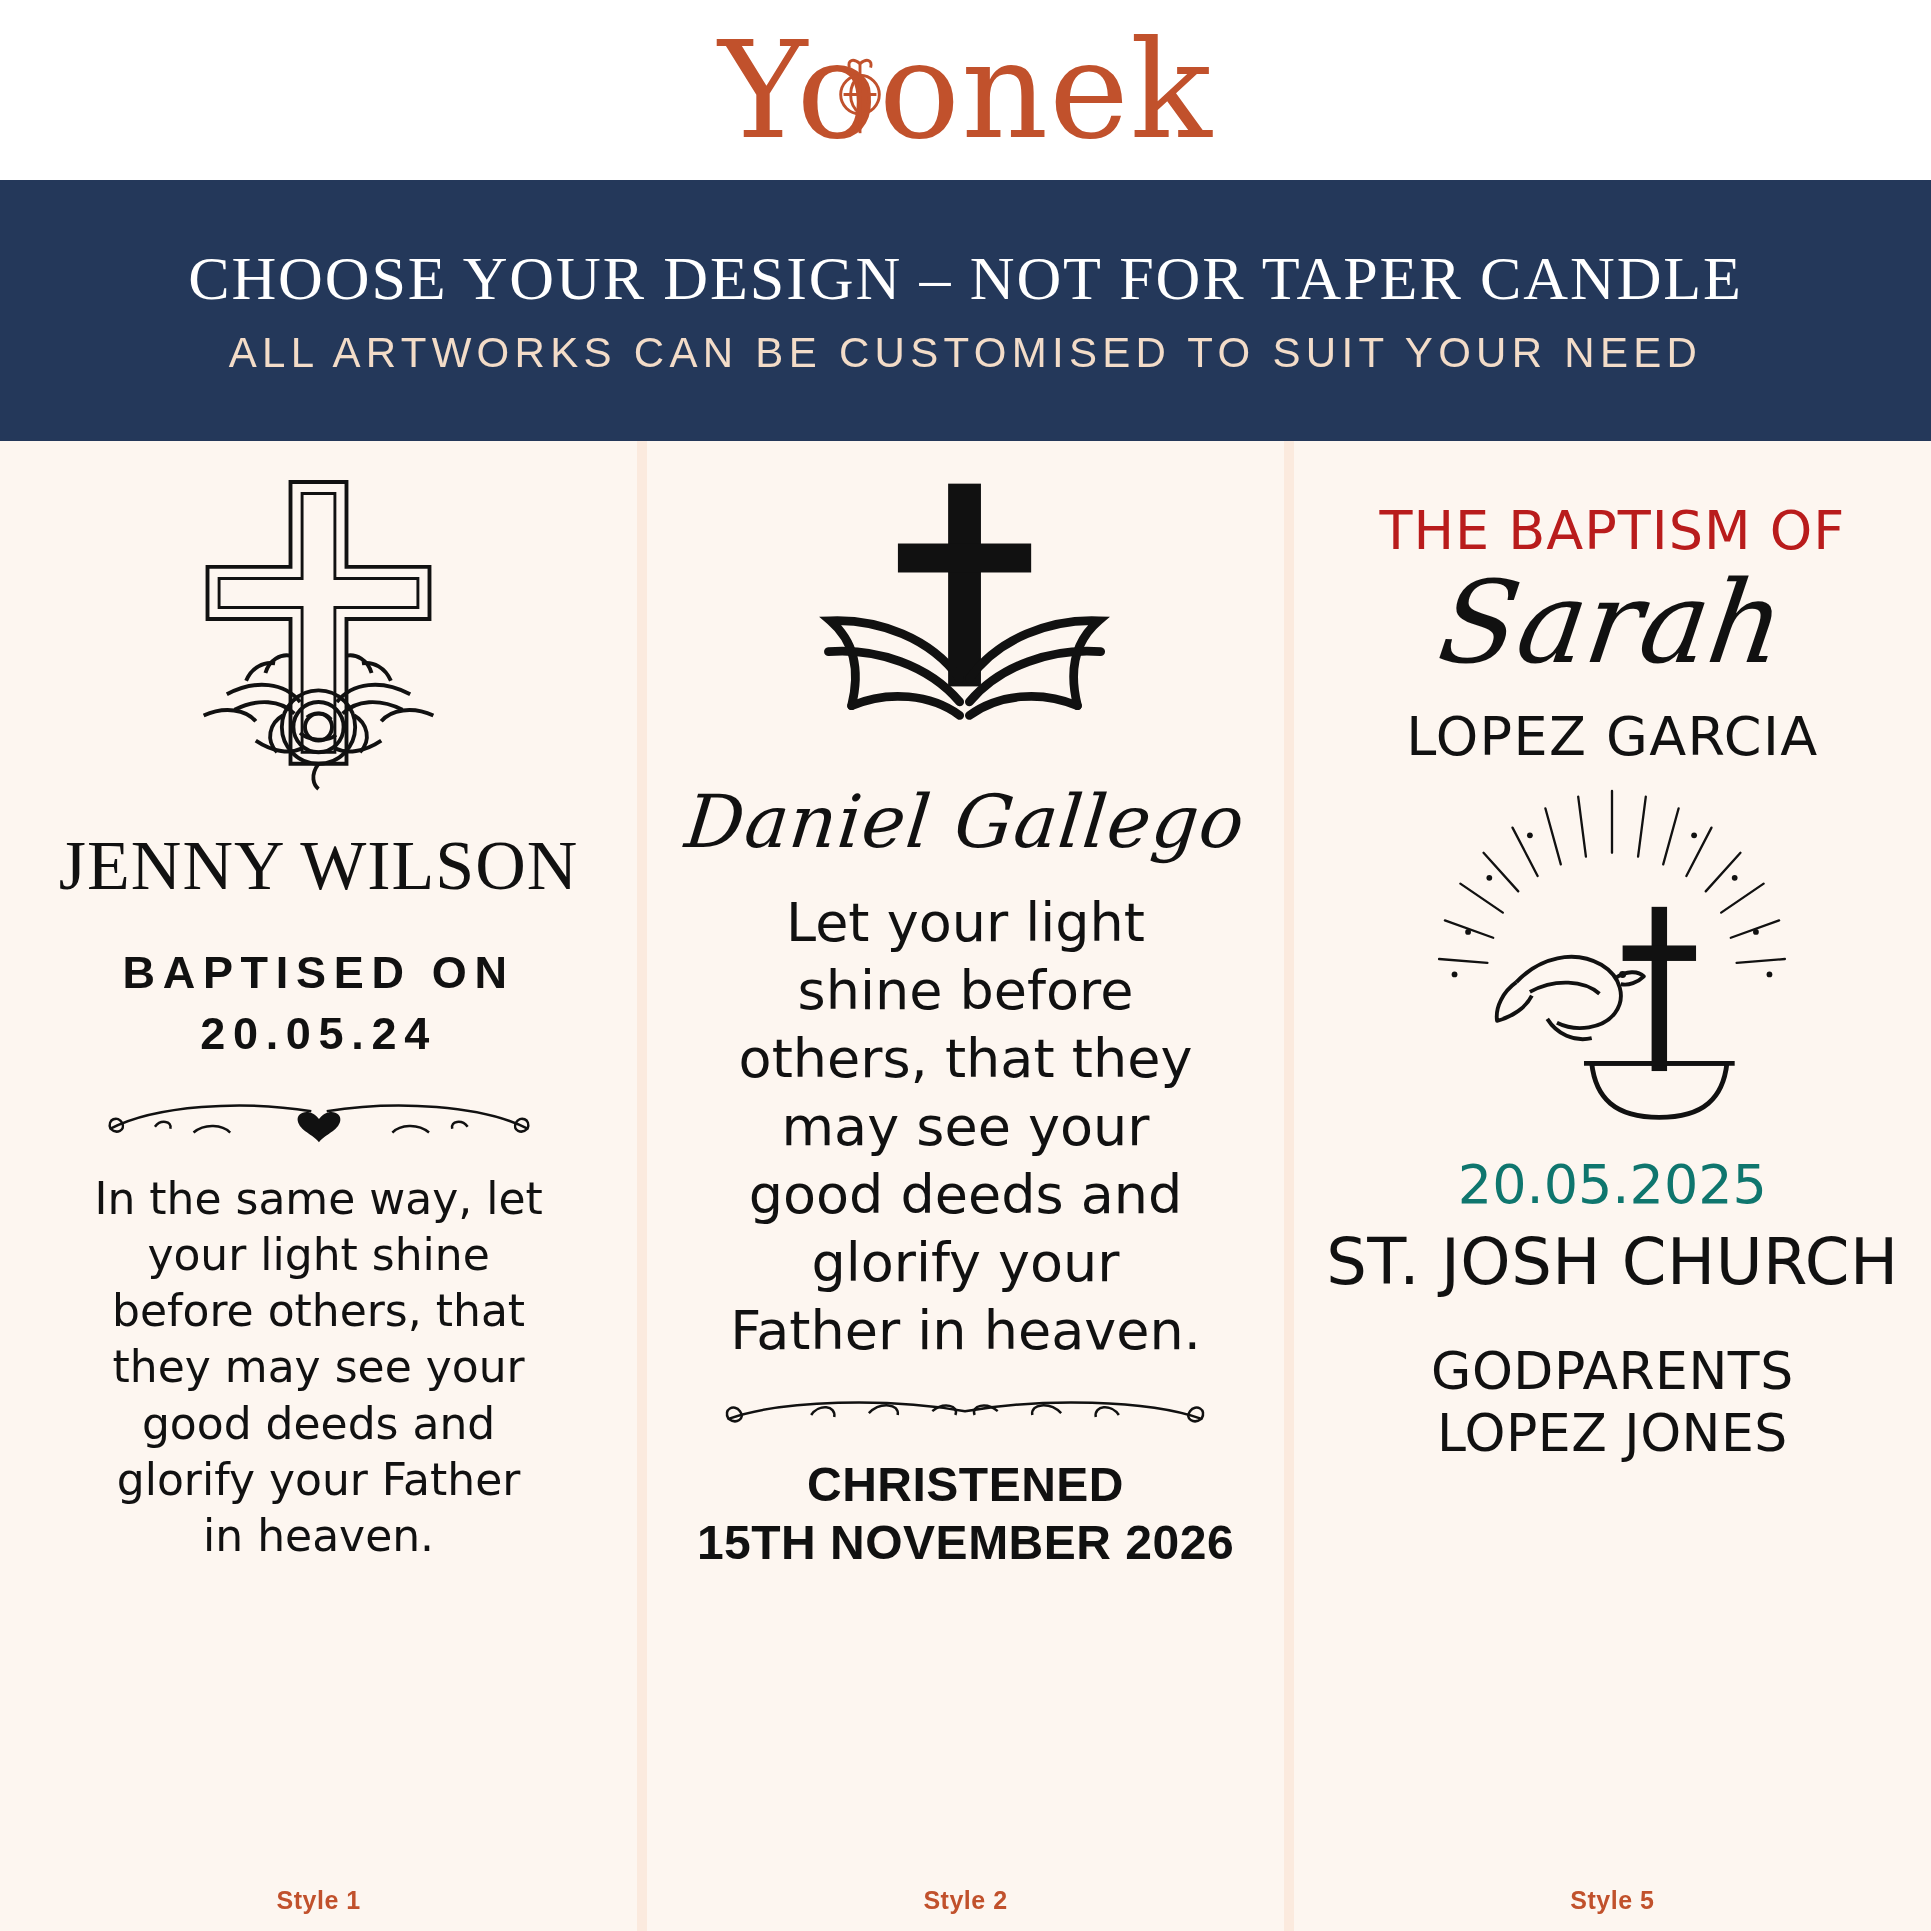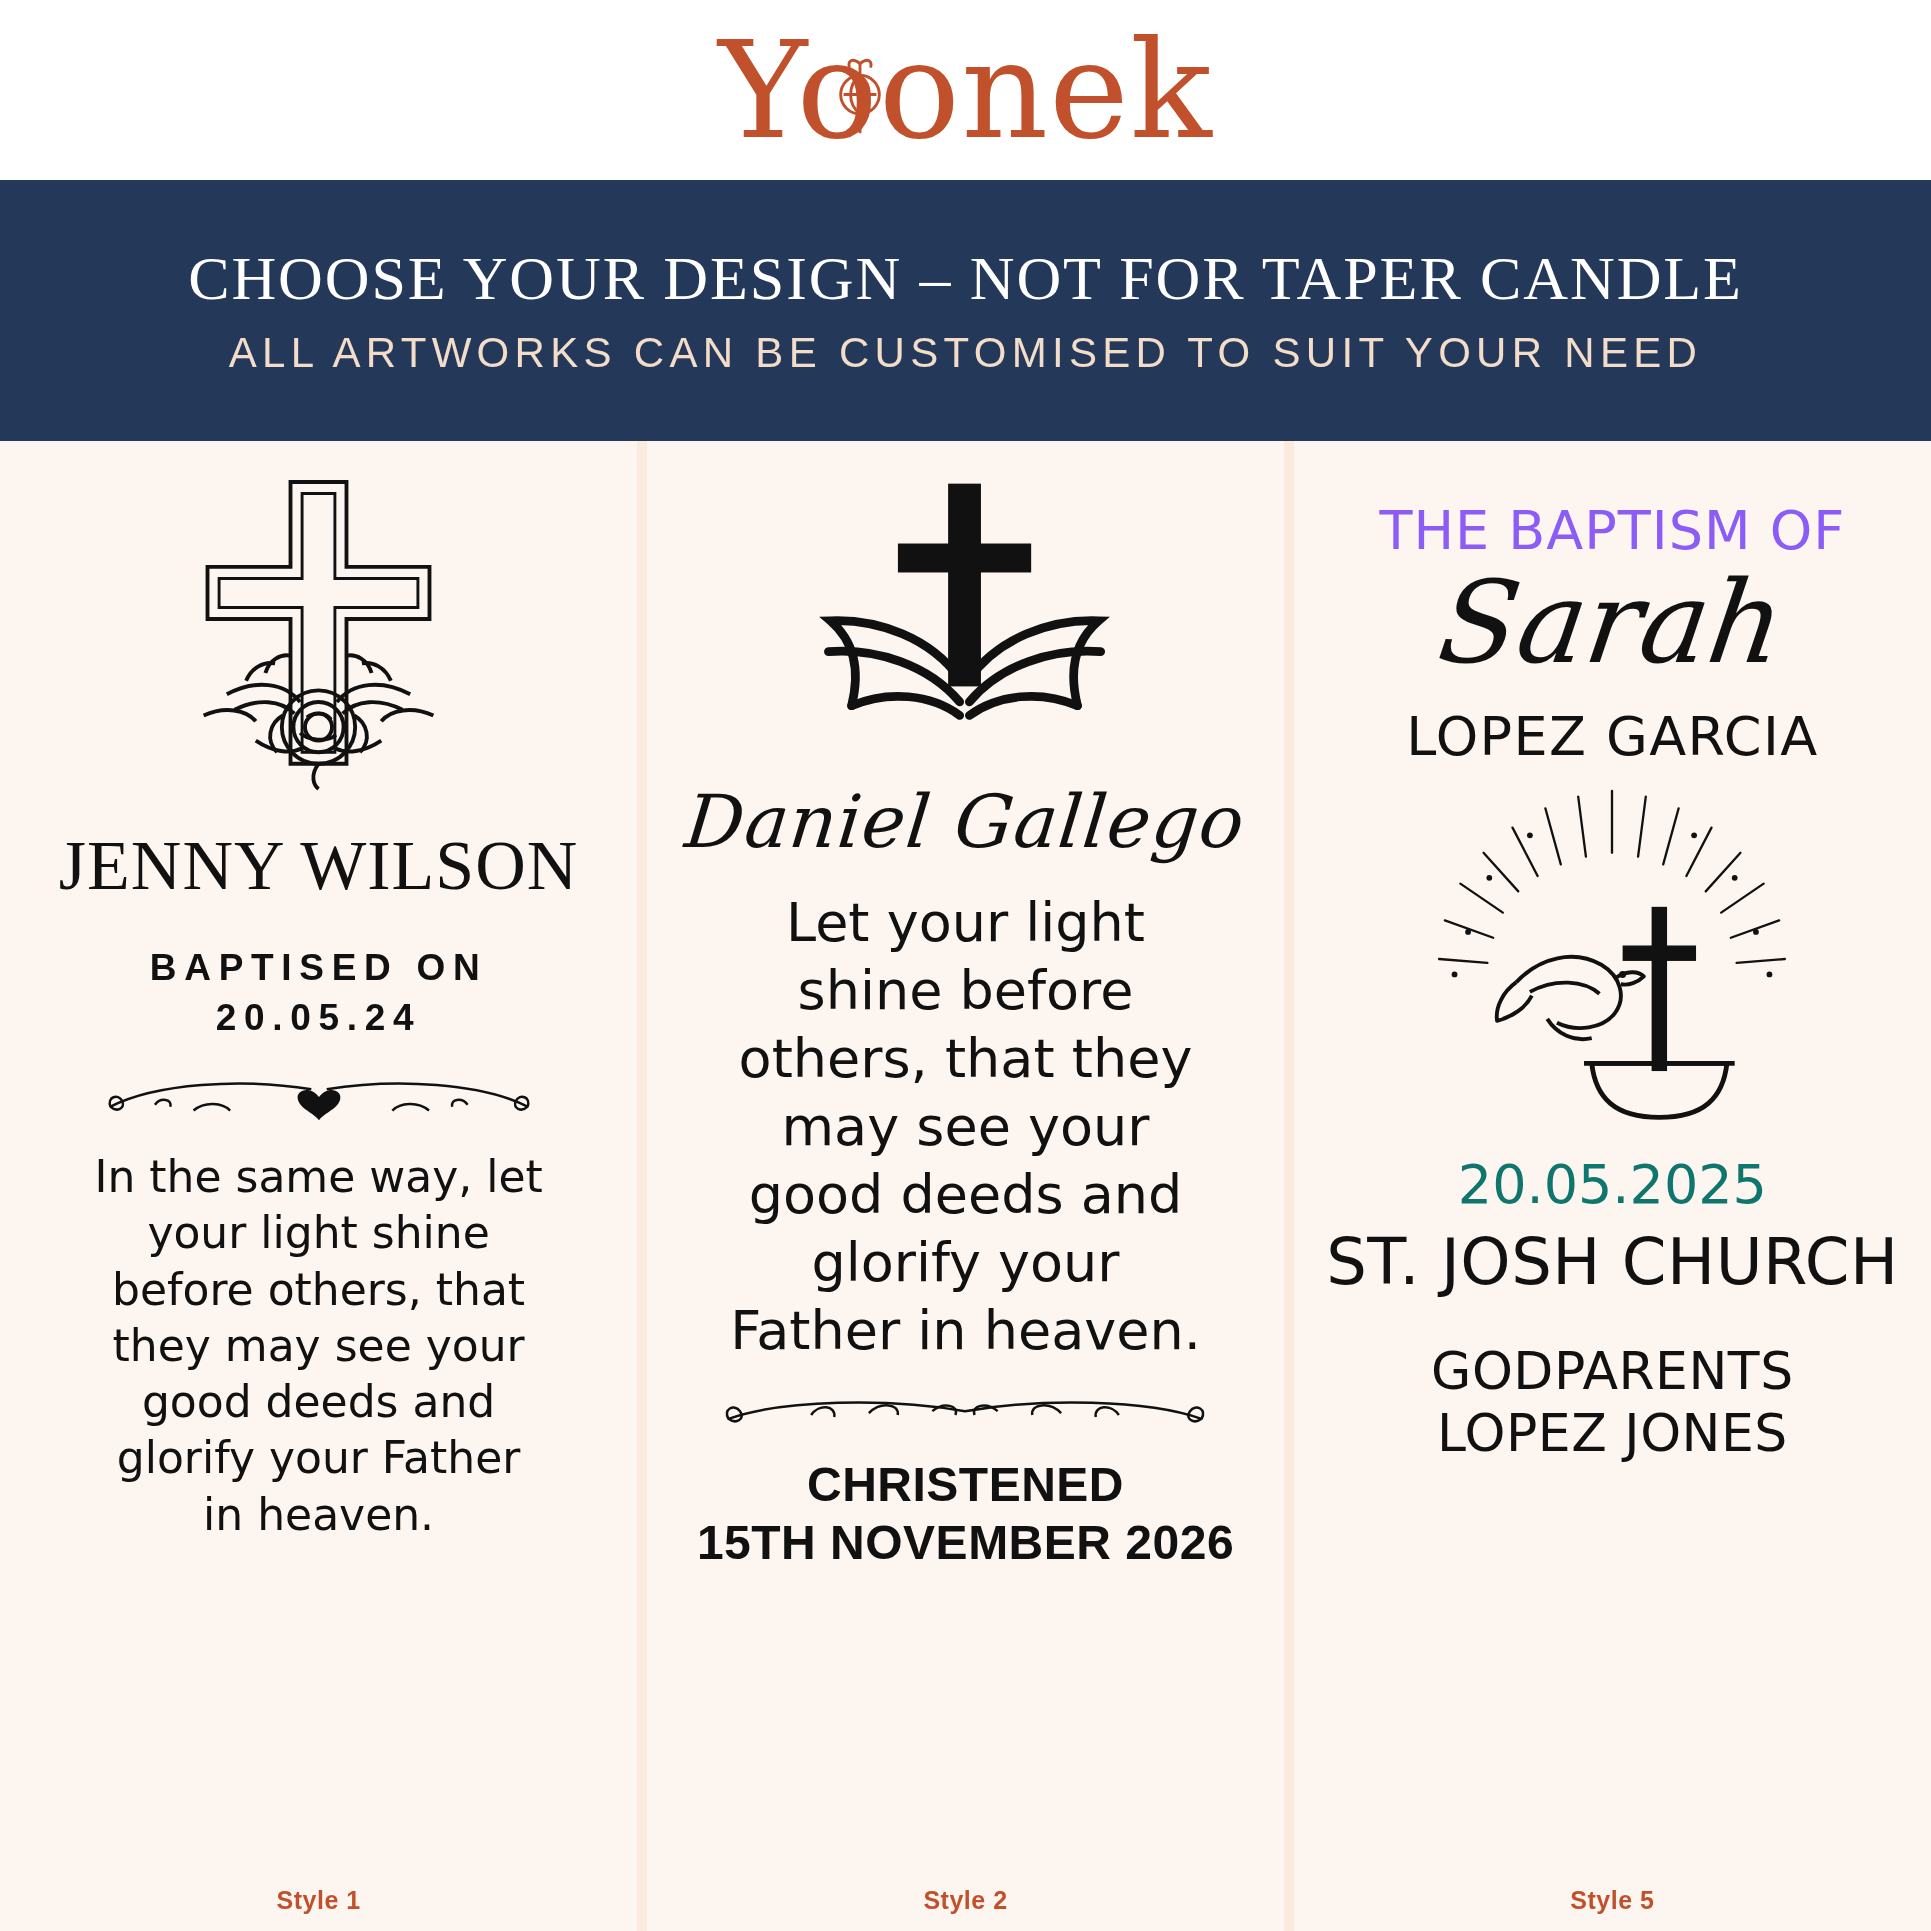--- a/index.html
+++ b/index.html
@@ -130,21 +130,21 @@
     font-size: 70px;
     letter-spacing: 1px;
     color: #111;
     margin-top: 33px;
     text-align: center;
     white-space: nowrap;
   }
   .c1-baptised {
     font-family: "Liberation Sans", sans-serif;
     font-weight: bold;
-    font-size: 37px;
+    font-size: 45px;
     letter-spacing: 7.7px;
     color: #111;
     margin-top: 37px;
     text-align: center;
     line-height: 1.35;
   }
   .divider-svg { margin-top: 25px; }
   .c1-verse {
     font-family: "DejaVu Sans", sans-serif;
     font-size: 44px;
@@ -185,21 +185,21 @@
     margin-top: 15.4px;
     line-height: 1.22;
     letter-spacing: 0.5px;
   }
 
   
   .c3-top {
     font-family: "DejaVu Sans", sans-serif;
     font-size: 54px;
     letter-spacing: 1px;
-    color: #8b5cf6;
+    color: #b91c1c;
     text-align: center;
     margin-top: 25px;
     white-space: nowrap;
   }
   .c3-script {
     font-family: "DejaVu Serif", serif;
     font-style: italic;
     font-size: 114px;
     color: #111;
     text-align: center;

